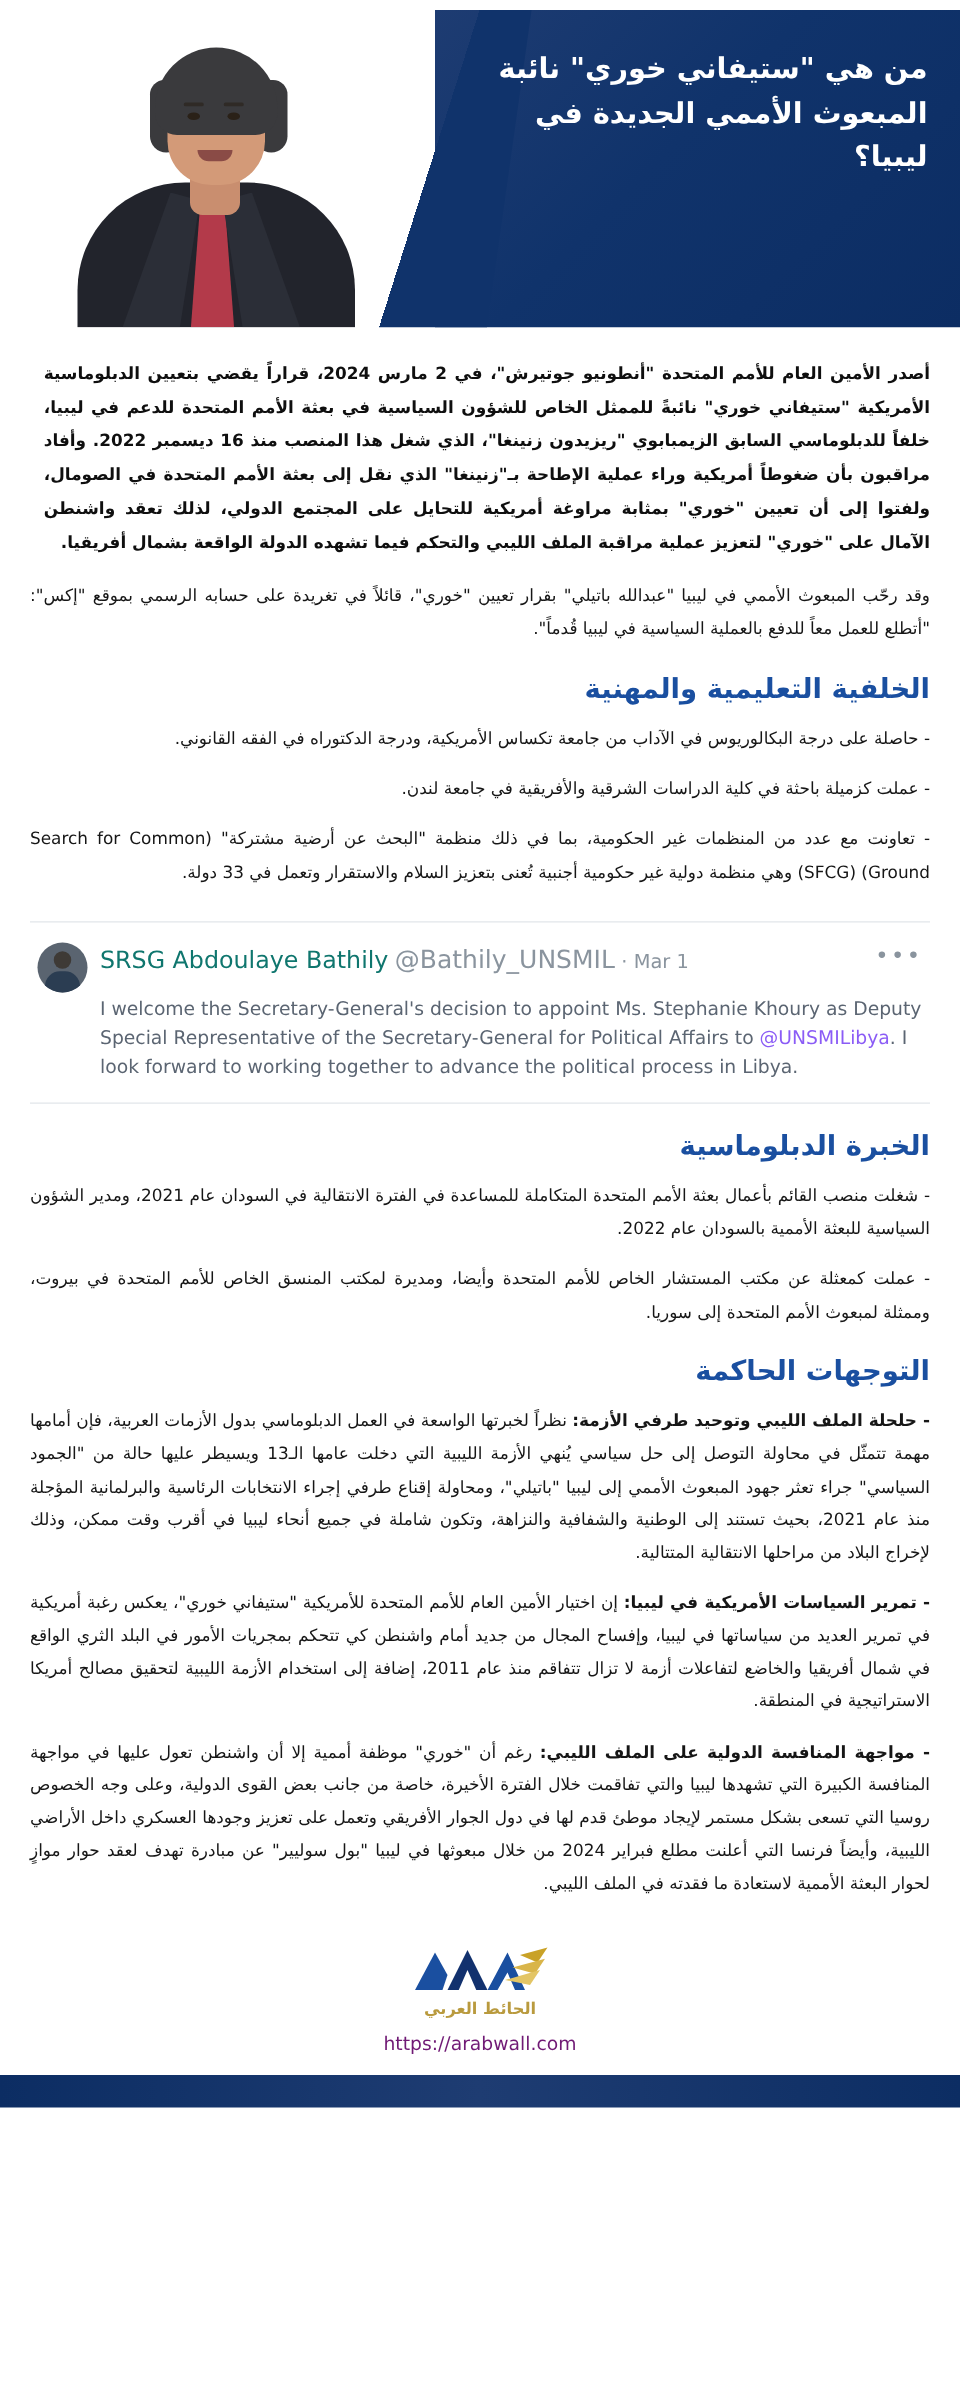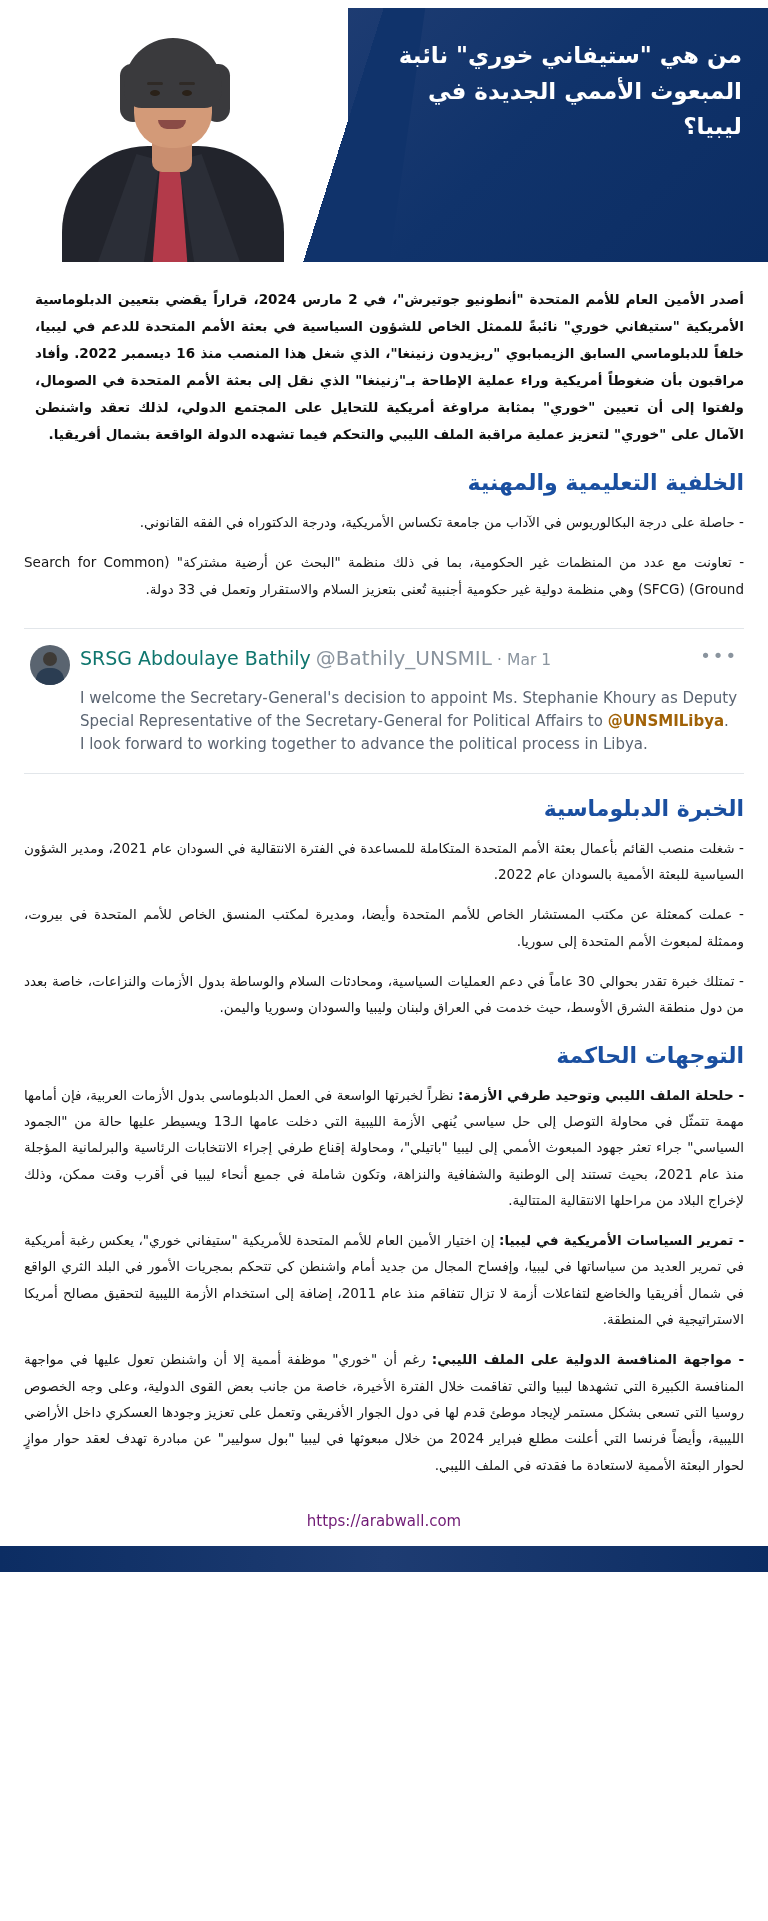--- a/index.html
+++ b/index.html
@@ -249,21 +249,21 @@
     letter-spacing: 2px;
     line-height: 1;
     padding-top: 4px;
   }
   .tweet-text {
     margin: 2px 0 0 50px;
     font-size: 15px;
     line-height: 1.55;
     color: #5b6572;
   }
-  .tweet-text .mention { color: #a16207; font-weight: bold; }
+  .tweet-text .mention { color: #8b5cf6; }
   
   .footer {
     margin-top: 34px;
     text-align: center;
     direction: ltr;
   }
   .logo {
     display: inline-block;
     position: relative;
     width: 210px;
@@ -319,23 +319,25 @@
       </div>
     </div>
 
     <div class="header-title">من هي "ستيفاني خوري" نائبة المبعوث الأممي الجديدة في ليبيا؟</div>
   </div>
 
   <div class="content">
 
     <p class="lead">أصدر الأمين العام للأمم المتحدة "أنطونيو جوتيرش"، في 2 مارس 2024، قراراً يقضي بتعيين الدبلوماسية الأمريكية "ستيفاني خوري" نائبةً للممثل الخاص للشؤون السياسية في بعثة الأمم المتحدة للدعم في ليبيا، خلفاً للدبلوماسي السابق الزيمبابوي "ريزيدون زنينغا"، الذي شغل هذا المنصب منذ 16 ديسمبر 2022. وأفاد مراقبون بأن ضغوطاً أمريكية وراء عملية الإطاحة بـ"زنينغا" الذي نقل إلى بعثة الأمم المتحدة في الصومال، ولفتوا إلى أن تعيين "خوري" بمثابة مراوغة أمريكية للتحايل على المجتمع الدولي، لذلك تعقد واشنطن الآمال على "خوري" لتعزيز عملية مراقبة الملف الليبي والتحكم فيما تشهده الدولة الواقعة بشمال أفريقيا.</p>
 
+    <p class="body">وقد رحّب المبعوث الأممي في ليبيا "عبدالله باتيلي" بقرار تعيين "خوري"، قائلاً في تغريدة على حسابه الرسمي بموقع "إكس": "أتطلع للعمل معاً للدفع بالعملية السياسية في ليبيا قُدماً".</p>
 
     <h2 class="section">الخلفية التعليمية والمهنية</h2>
     <p class="body">- حاصلة على درجة البكالوريوس في الآداب من جامعة تكساس الأمريكية، ودرجة الدكتوراه في الفقه القانوني.</p>
+    <p class="body">- عملت كزميلة باحثة في كلية الدراسات الشرقية والأفريقية في جامعة لندن.</p>
     <p class="body">- تعاونت مع عدد من المنظمات غير الحكومية، بما في ذلك منظمة "البحث عن أرضية مشتركة" (Search for Common Ground) (SFCG) وهي منظمة دولية غير حكومية أجنبية تُعنى بتعزيز السلام والاستقرار وتعمل في 33 دولة.</p>
 
     <div class="tweet">
       <div class="tweet-head">
         <div class="tw-avatar">
           <div class="av-head"></div>
           <div class="av-body"></div>
         </div>
         <div class="tw-names">
           <span class="tw-name">SRSG Abdoulaye Bathily</span>
@@ -346,36 +348,46 @@
         <div class="tw-more">•••</div>
       </div>
       <div class="tweet-text">
         <span>I welcome the Secretary-General's decision to appoint Ms. Stephanie Khoury as Deputy Special Representative of the Secretary-General for Political Affairs to </span><span class="mention">@UNSMILibya</span><span>. I look forward to working together to advance the political process in Libya.</span>
       </div>
     </div>
 
     <h2 class="section">الخبرة الدبلوماسية</h2>
     <p class="body">- شغلت منصب القائم بأعمال بعثة الأمم المتحدة المتكاملة للمساعدة في الفترة الانتقالية في السودان عام 2021، ومدير الشؤون السياسية للبعثة الأممية بالسودان عام 2022.</p>
     <p class="body">- عملت كمعثلة عن مكتب المستشار الخاص للأمم المتحدة وأيضا، ومديرة لمكتب المنسق الخاص للأمم المتحدة في بيروت، وممثلة لمبعوث الأمم المتحدة إلى سوريا.</p>
-    <p class="body">- تمتلك خبرة تقدر بحوالي 30 عاماً في دعم العمليات السياسية، ومحادثات السلام والوساطة بدول الأزمات والنزاعات، خاصة بعدد من دول منطقة الشرق الأوسط، حيث خدمت في العراق ولبنان وليبيا والسودان وسوريا واليمن.</p>
 
     <h2 class="section">التوجهات الحاكمة</h2>
 
     <p class="body">
       <strong>- حلحلة الملف الليبي وتوحيد طرفي الأزمة:</strong><span> نظراً لخبرتها الواسعة في العمل الدبلوماسي بدول الأزمات العربية، فإن أمامها مهمة تتمثّل في محاولة التوصل إلى حل سياسي يُنهي الأزمة الليبية التي دخلت عامها الـ13 ويسيطر عليها حالة من "الجمود السياسي" جراء تعثر جهود المبعوث الأممي إلى ليبيا "باتيلي"، ومحاولة إقناع طرفي إجراء الانتخابات الرئاسية والبرلمانية المؤجلة منذ عام 2021، بحيث تستند إلى الوطنية والشفافية والنزاهة، وتكون شاملة في جميع أنحاء ليبيا في أقرب وقت ممكن، وذلك لإخراج البلاد من مراحلها الانتقالية المتتالية.</span>
     </p>
 
     <p class="body">
       <strong>- تمرير السياسات الأمريكية في ليبيا:</strong><span> إن اختيار الأمين العام للأمم المتحدة للأمريكية "ستيفاني خوري"، يعكس رغبة أمريكية في تمرير العديد من سياساتها في ليبيا، وإفساح المجال من جديد أمام واشنطن كي تتحكم بمجريات الأمور في البلد الثري الواقع في شمال أفريقيا والخاضع لتفاعلات أزمة لا تزال تتفاقم منذ عام 2011، إضافة إلى استخدام الأزمة الليبية لتحقيق مصالح أمريكا الاستراتيجية في المنطقة.</span>
     </p>
 
     <p class="body">
       <strong>- مواجهة المنافسة الدولية على الملف الليبي:</strong><span> رغم أن "خوري" موظفة أممية إلا أن واشنطن تعول عليها في مواجهة المنافسة الكبيرة التي تشهدها ليبيا والتي تفاقمت خلال الفترة الأخيرة، خاصة من جانب بعض القوى الدولية، وعلى وجه الخصوص روسيا التي تسعى بشكل مستمر لإيجاد موطئ قدم لها في دول الجوار الأفريقي وتعمل على تعزيز وجودها العسكري داخل الأراضي الليبية، وأيضاً فرنسا التي أعلنت مطلع فبراير 2024 من خلال مبعوثها في ليبيا "بول سوليير" عن مبادرة تهدف لعقد حوار موازٍ لحوار البعثة الأممية لاستعادة ما فقدته في الملف الليبي.</span>
     </p>
 
   </div>
 
   <div class="footer">
+    <div class="logo">
+      <svg width="120" height="44" viewBox="0 0 120 44">
+        <path d="M8 38 L24 8 L34 26 L30 38 Z" fill="#1a4fa0"></path>
+        <path d="M34 38 L50 6 L66 38 L57 38 L50 22 L43 38 Z" fill="#12316e"></path>
+        <path d="M66 38 L82 8 L96 38 L88 38 L82 24 L74 38 Z" fill="#1a4fa0"></path>
+        <path d="M92 10 L114 4 L106 16 Z" fill="#c9a227"></path>
+        <path d="M86 20 L112 13 L104 25 Z" fill="#d9b54a"></path>
+        <path d="M80 30 L108 22 L100 34 Z" fill="#e3c565"></path>
+      </svg>
+      <div class="logo-sub">الحائط العربي</div>
+    </div>
     <a class="site-url" href="#">https://arabwall.com</a>
     <div class="footer-bar"></div>
   </div>
 
 </div>
 
 </body></html>

